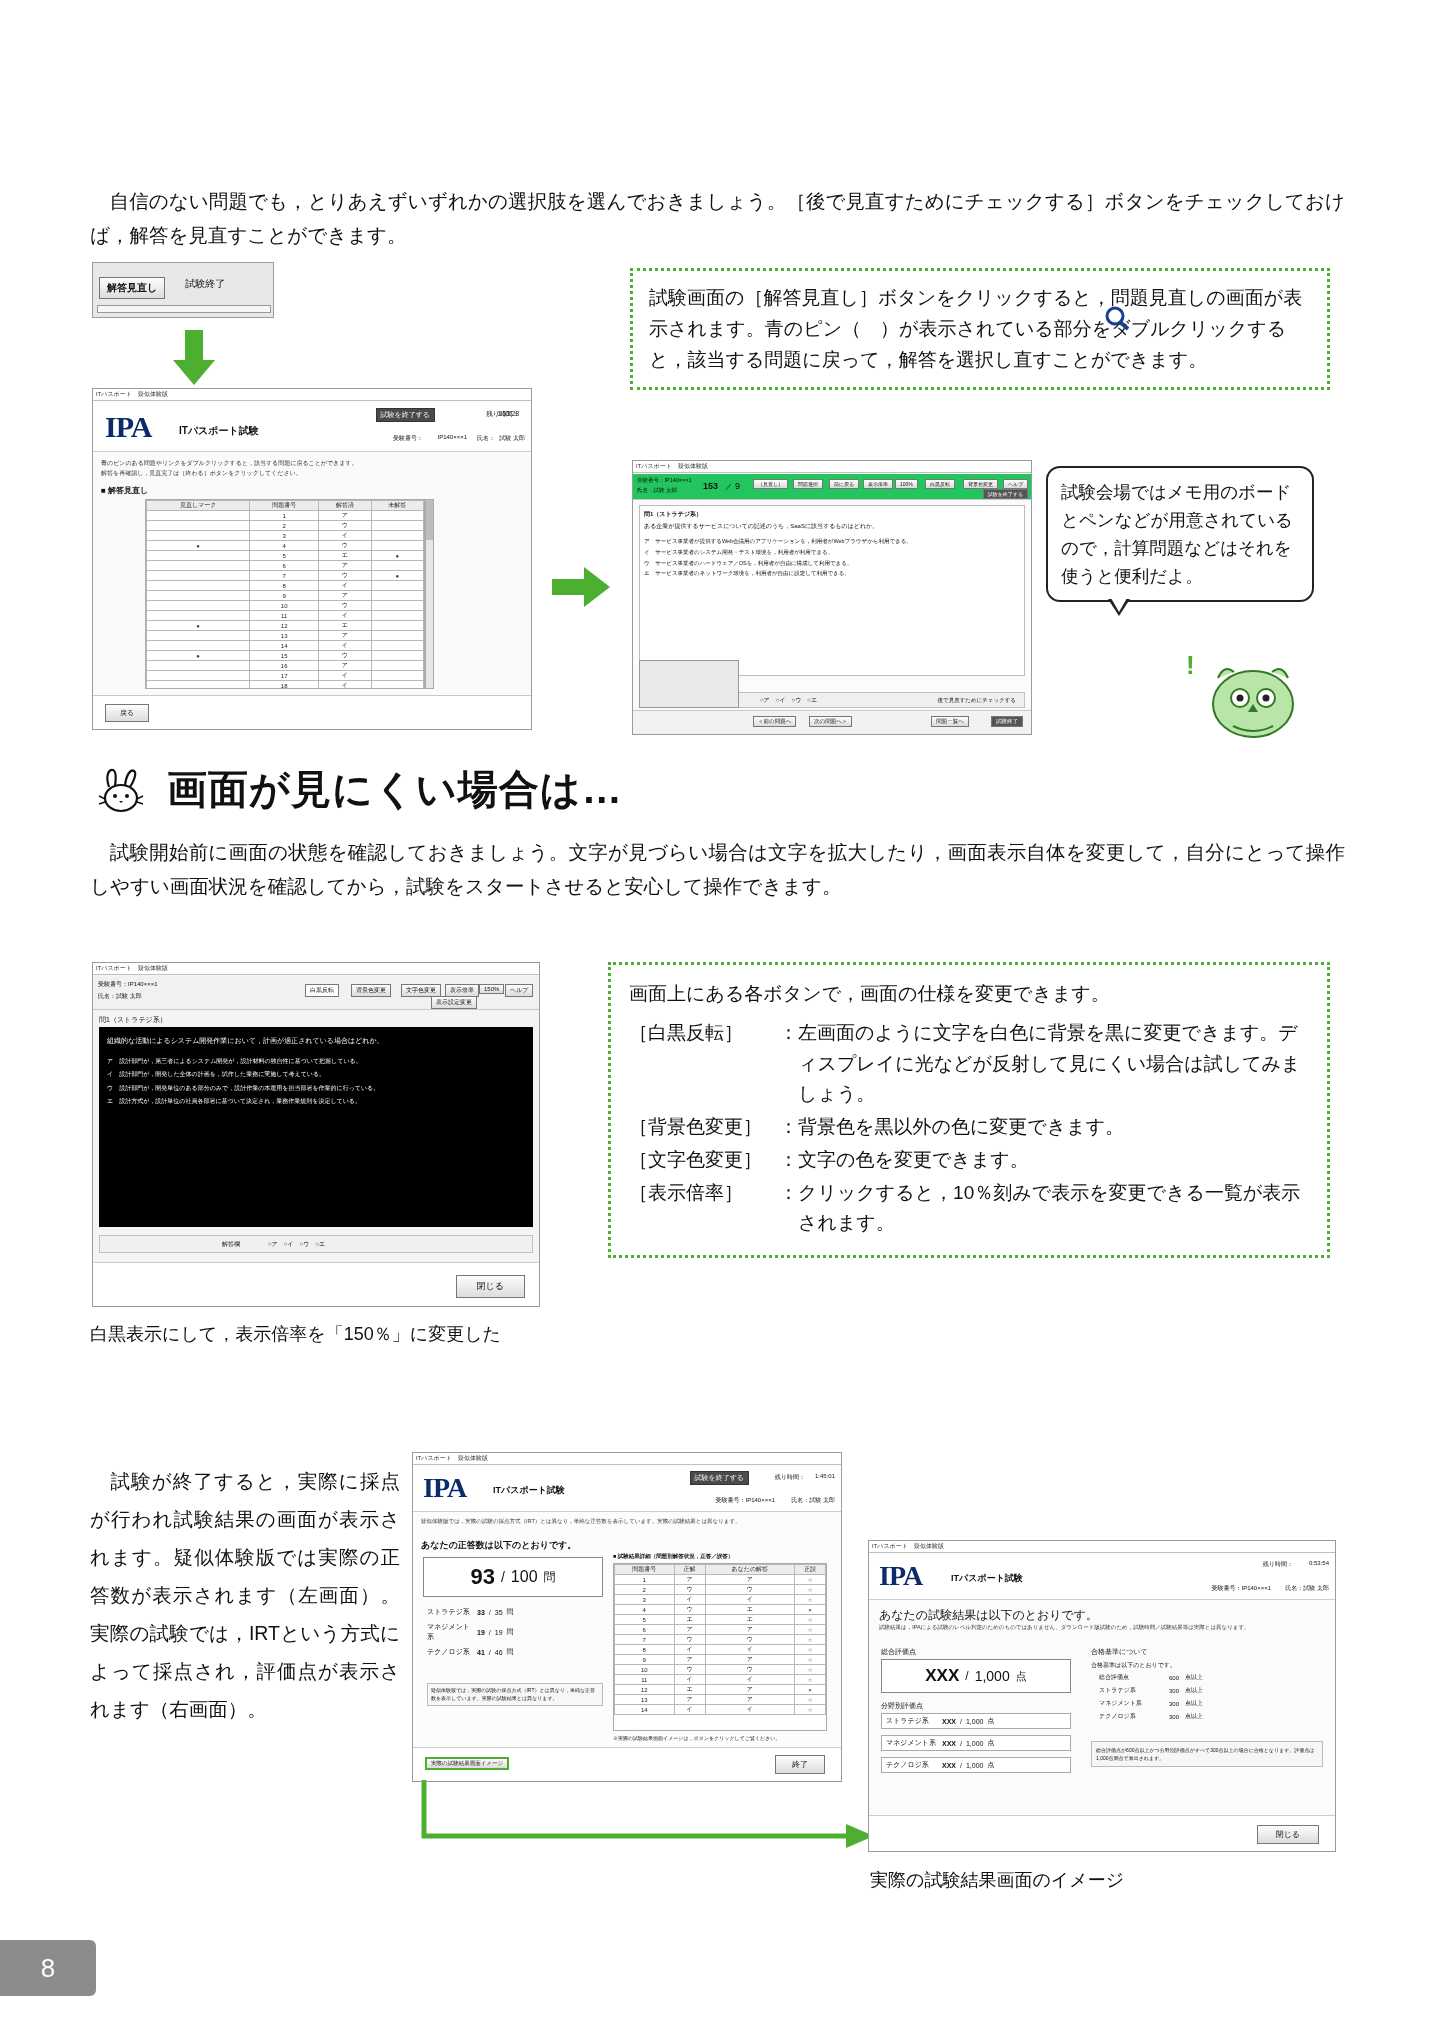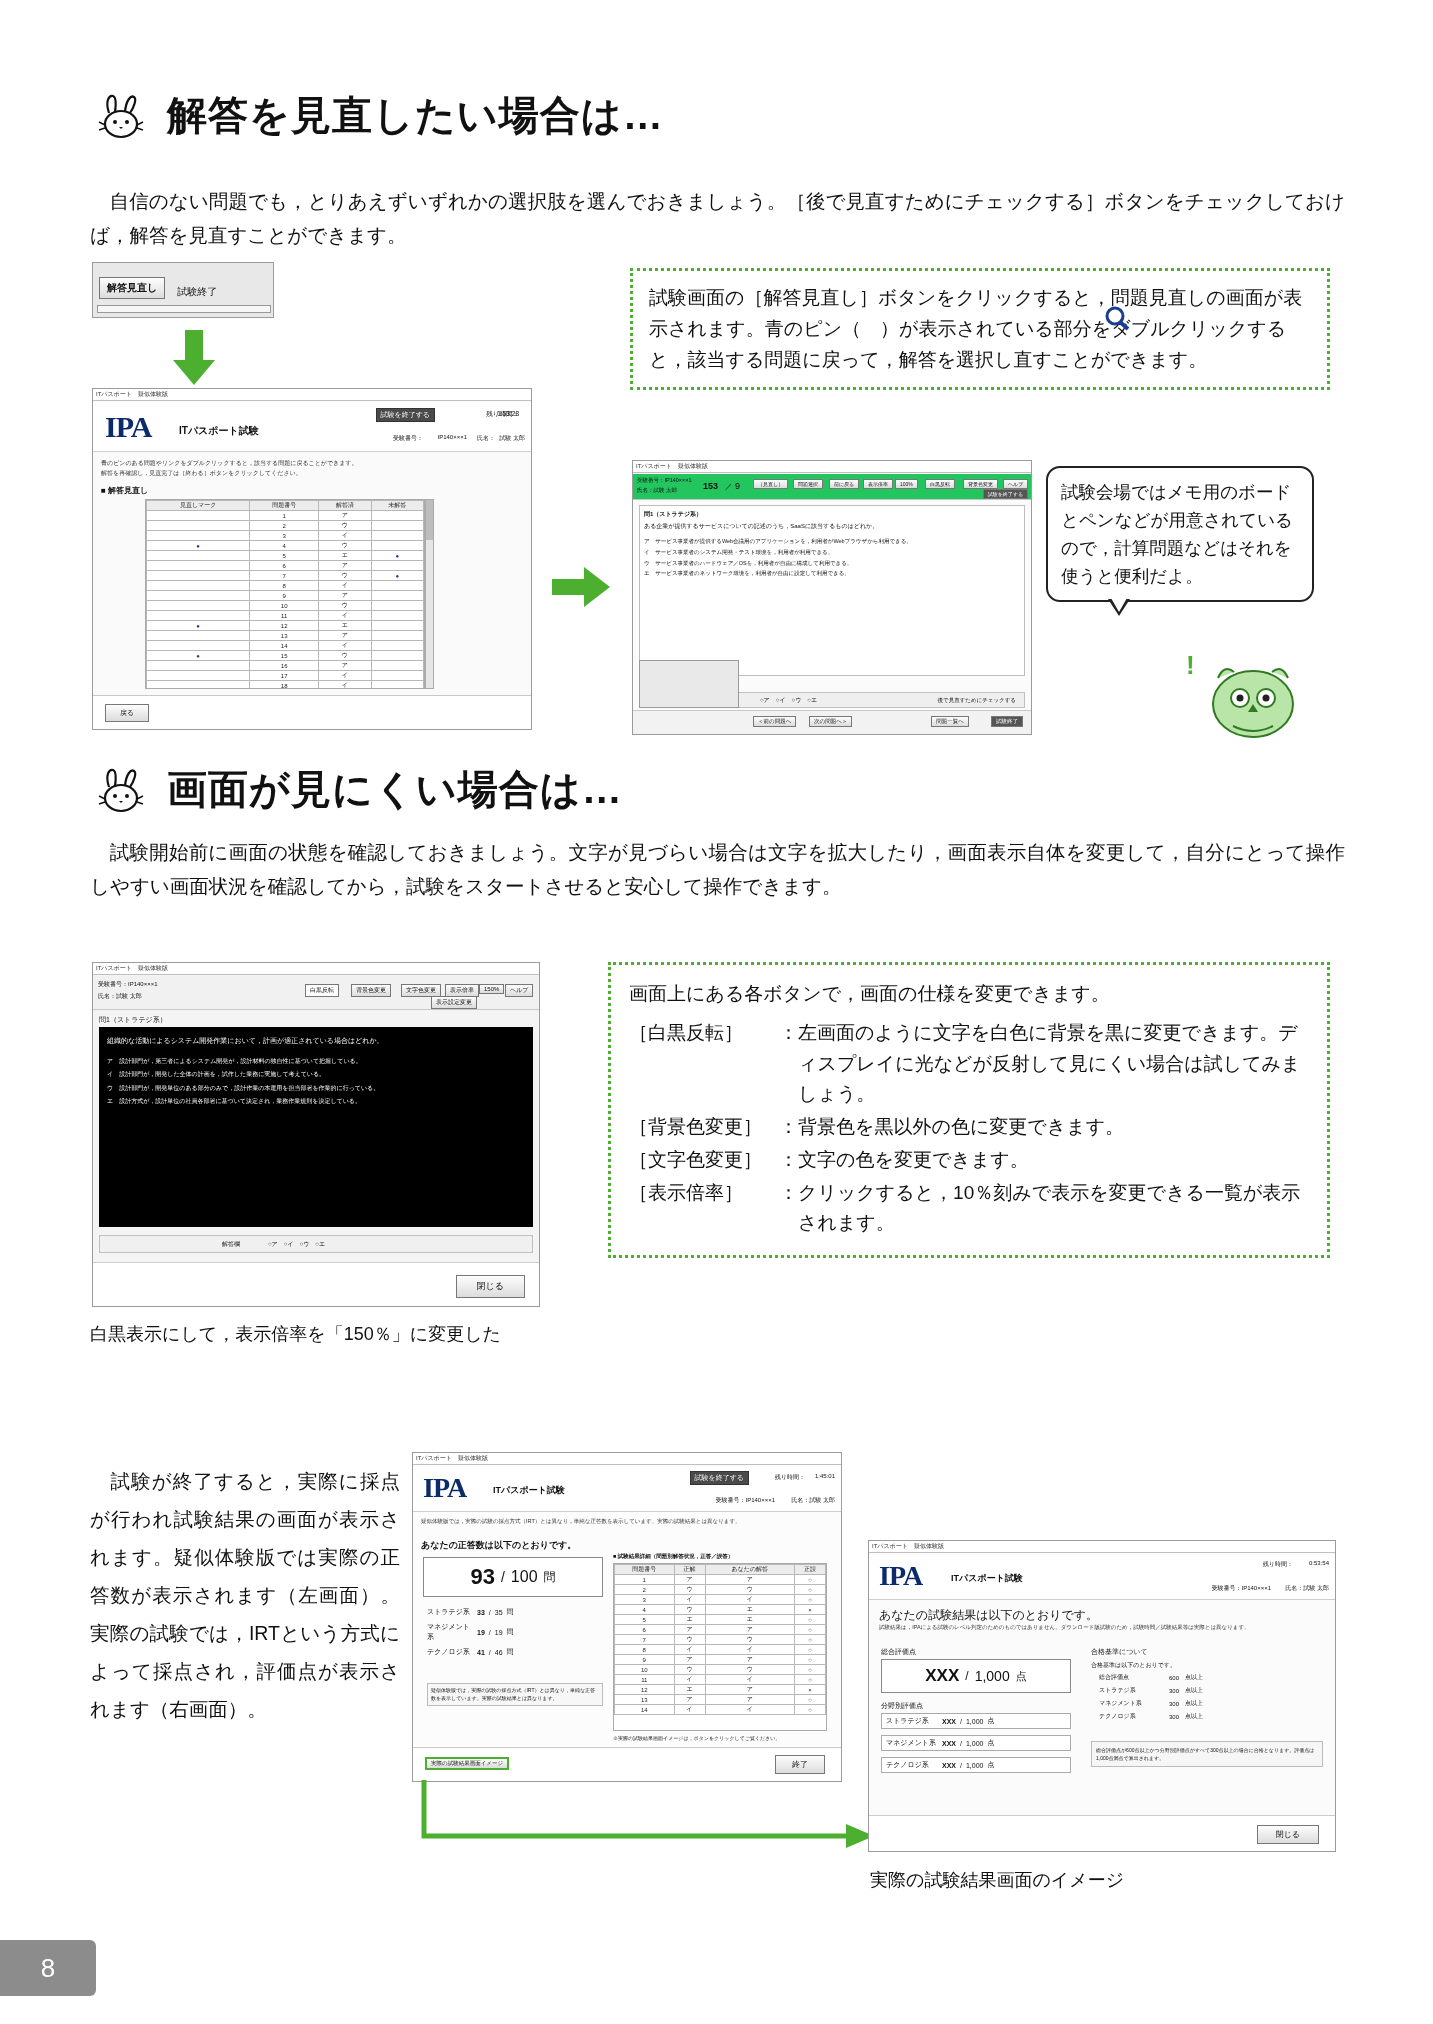--- a/index.html
+++ b/index.html
@@ -136,45 +136,25 @@
 
   .kv-row { display:flex; }
   .kv-key { white-space:nowrap; }
   .kv-val { }
 </style>
 </head>
 <body>
 
 <div class="page">
 
-  <div class="section-head" style="left:95px; top:88px;">
-    <span class="rabbit">
-      <svg viewBox="0 0 54 50" width="54" height="50">
-        <g fill="none" stroke="#111" stroke-width="2.2">
-          <path d="M14 22 C10 10, 14 4, 18 5 C21 6, 21 14, 20 21"></path>
-          <path d="M30 21 C31 9, 36 4, 39 6 C42 8, 39 16, 35 22"></path>
-          <ellipse cx="26" cy="33" rx="16" ry="13"></ellipse>
-        </g>
-        <g fill="#111">
-          <circle cx="20" cy="31" r="2"></circle>
-            <circle cx="32" cy="31" r="2"></circle>
-          <path d="M24 36 l2 2 l2-2 z"></path>
-        </g>
-        <g stroke="#111" stroke-width="1.4">
-          <path d="M10 34 l-6 -3 M10 37 l-6 2 M42 34 l6 -3 M42 37 l6 2"></path>
-        </g>
-      </svg>
-    </span>
-    <span class="section-title">解答を見直したい場合は…</span>
-  </div>
 
   <div class="body-text" style="left:90px; top:185px; width:1255px;">　自信のない問題でも，とりあえずいずれかの選択肢を選んでおきましょう。［後で見直すためにチェックする］ボタンをチェックしておけば，解答を見直すことができます。</div>
 
   <div class="shot" style="left:92px; top:262px; width:182px; height:56px; background:#e8e8e8;">
-    <div style="position:absolute; left:6px; top:14px; display:flex; gap:12px; align-items:flex-end;">
+    <div style="position:absolute; left:6px; top:14px; display:flex; gap:20px; align-items:flex-start;">
       <span class="mini-btn" style="font-size:10px; padding:3px 7px; font-weight:bold;">解答見直し</span>
       <span style="font-size:10px;">試験終了</span>
     </div>
     <div style="position:absolute; left:4px; top:42px; width:174px; height:8px; border:1px solid #999; background:#f6f6f6;"></div>
   </div>
 
   <svg style="position:absolute; left:172px; top:330px;" width="44" height="56">
     <polygon points="13,0 31,0 31,30 43,30 22,55 1,30 13,30" fill="#4caf2f"></polygon>
   </svg>
 

